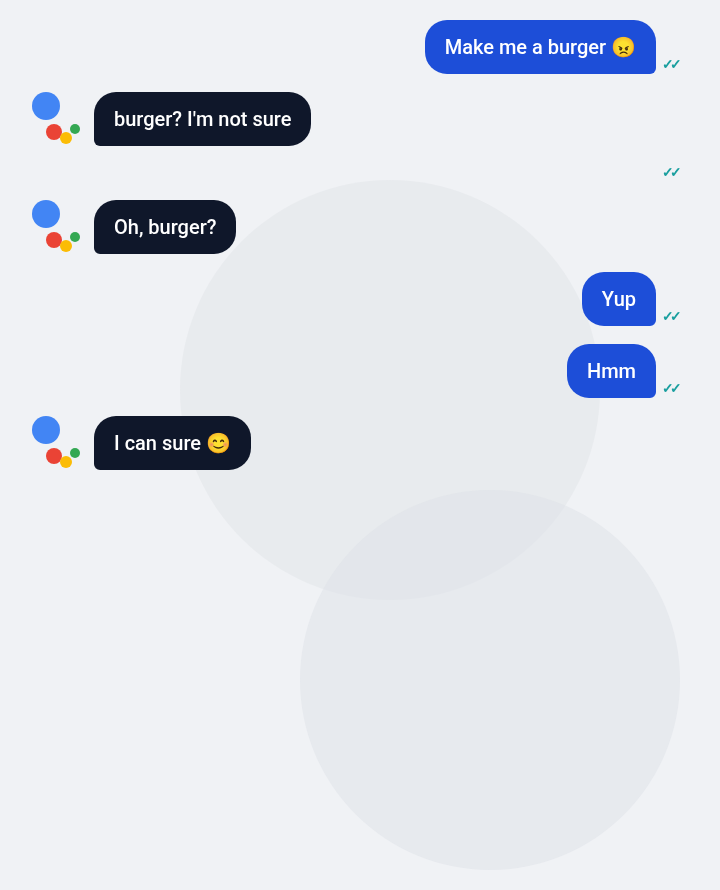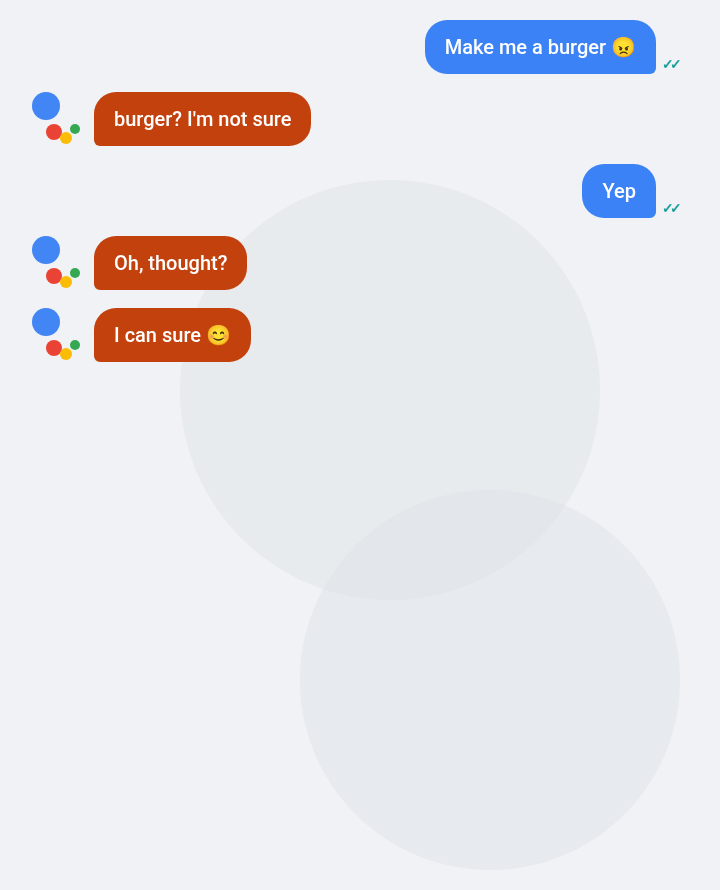--- a/index.html
+++ b/index.html
@@ -109,27 +109,27 @@
     .bubble {
       border-radius: 22px;
       padding: 14px 20px;
       font-size: 20px;
       font-weight: 500;
       line-height: 1.3;
       max-width: 480px;
     }
 
     .bubble.user {
-      background: #3b82f6;
+      background: #1d4ed8;
       color: #ffffff;
       border-bottom-right-radius: 6px;
     }
 
     .bubble.assistant {
-      background: #c2410c;
+      background: #0f172a;
       color: #ffffff;
       border-bottom-left-radius: 6px;
     }
 
     
     .read-receipt {
       display: flex;
       align-items: flex-end;
       margin-left: 6px;
       margin-bottom: 4px;
@@ -183,40 +183,51 @@
       <div class="circle-red"></div>
       <div class="circle-yellow"></div>
       <div class="circle-green"></div>
     </div>
     <div class="assistant-messages">
       <div class="bubble assistant">burger? I'm not sure</div>
     </div>
   </div>
 
   <div class="row user">
-    <div class="bubble user">Yep</div>
     <div class="read-receipt">
       <span class="checkmark-double"></span>
     </div>
   </div>
 
   <div class="row assistant">
     <div class="assistant-icon">
       <div class="circle-blue"></div>
       <div class="circle-red"></div>
       <div class="circle-yellow"></div>
       <div class="circle-green"></div>
     </div>
     <div class="assistant-messages">
-      <div class="bubble assistant">Oh, thought?</div>
-    </div>
-  </div>
-
-
-
+      <div class="bubble assistant">Oh, burger?</div>
+    </div>
+  </div>
+
+  <div class="row user">
+    <div class="bubble user">Yup</div>
+    <div class="read-receipt">
+      <span class="checkmark-double"></span>
+    </div>
+  </div>
+
+
+  <div class="row user">
+    <div class="bubble user">Hmm</div>
+    <div class="read-receipt">
+      <span class="checkmark-double"></span>
+    </div>
+  </div>
 
   <div class="row assistant">
     <div class="assistant-icon">
       <div class="circle-blue"></div>
       <div class="circle-red"></div>
       <div class="circle-yellow"></div>
       <div class="circle-green"></div>
     </div>
     <div class="assistant-messages">
       <div class="bubble assistant">I can sure 😊</div>

